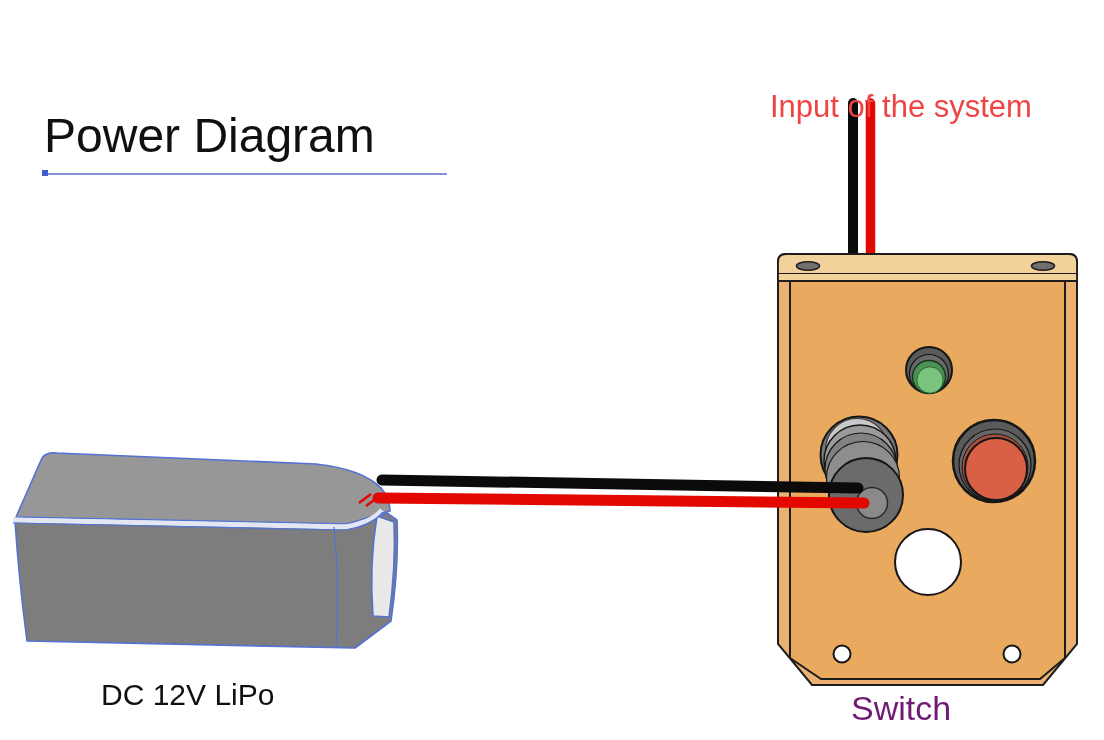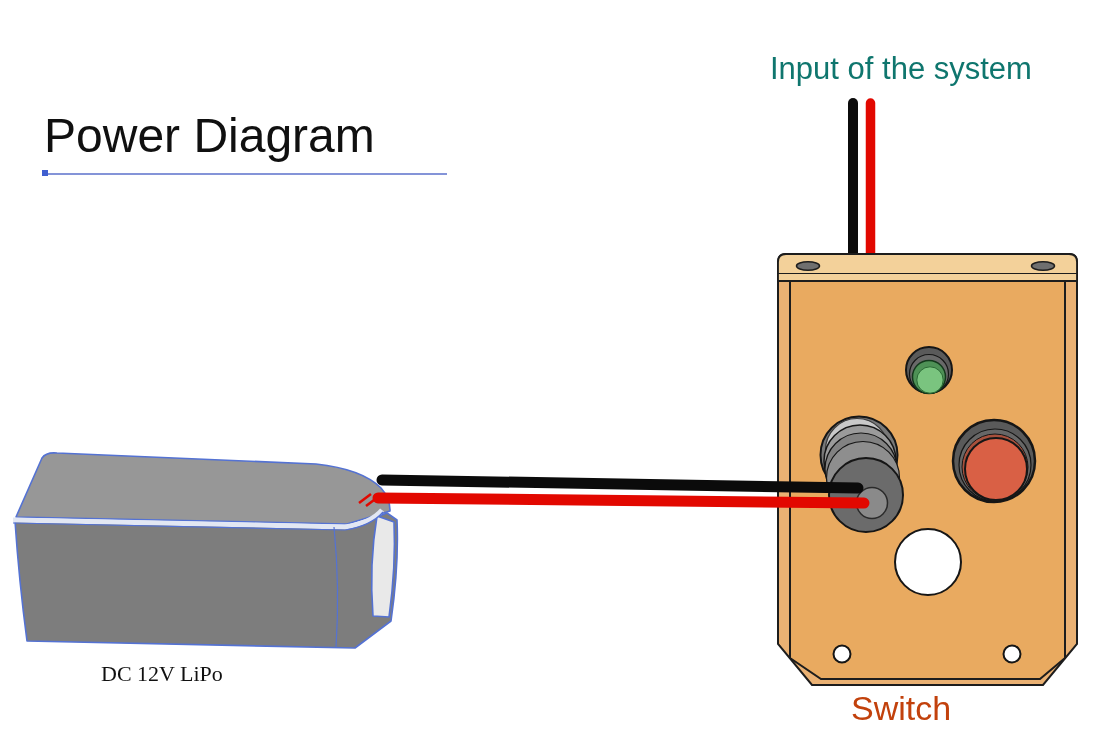--- a/index.html
+++ b/index.html
@@ -5,21 +5,21 @@
   html,body{margin:0;padding:0;background:#fff;}
   #page{
     position:relative;width:1104px;height:740px;background:#fff;overflow:hidden;
     font-family:"Liberation Sans", sans-serif;color:#101010;
   }
   .lbl{position:absolute;white-space:nowrap;line-height:1.1;}
   #title{left:44px;top:110px;font-size:48px;font-weight:400;letter-spacing:0px;}
   #title-underline{position:absolute;left:44px;top:173px;width:403px;height:2px;}
   #title-underline-dot{position:absolute;left:42px;top:170px;width:6px;height:6px;}
   #input-label{left:770px;top:52px;font-size:31px;}
-  #battery-label{left:101px;top:662px;font-size:22px;font-family:Liberation Serif, serif;}
+  #battery-label{left:101px;top:678px;font-size:30px;}
   #switch-label{left:851px;top:690px;font-size:34px;}
   svg{position:absolute;left:0;top:0;}
 </style>
 </head>
 <body>
 
 <div id="page">
 
   <svg width="1104" height="740" viewBox="0 0 1104 740">
 
@@ -81,19 +81,19 @@
     <g>
       <line x1="382" y1="480" x2="858" y2="488" stroke-width="11" stroke-linecap="round" stroke="#0b0b0b"></line>
       <line x1="378" y1="498" x2="864" y2="503" stroke-width="11" stroke-linecap="round" stroke="#e20800"></line>
     </g>
   </svg>
 
   <div class="lbl" id="title" style="color: rgb(16, 16, 16);">Power Diagram</div>
   <div id="title-underline" style="background: rgb(132, 148, 216);"></div>
   <div id="title-underline-dot" style="background: rgb(63, 95, 208);"></div>
 
-  <div class="lbl" id="input-label" style="color: #0f766e;">Input of the system</div>
+  <div class="lbl" id="input-label" style="color: #ef4444; margin-top: 38px;">Input of the system</div>
 
   <div class="lbl" id="battery-label" style="color: rgb(16, 16, 16);">DC 12V LiPo</div>
 
-  <div class="lbl" id="switch-label" style="color: #c2410c;">Switch</div>
+  <div class="lbl" id="switch-label" style="color: #701a75;">Switch</div>
 
 </div>
 
 </body></html>

